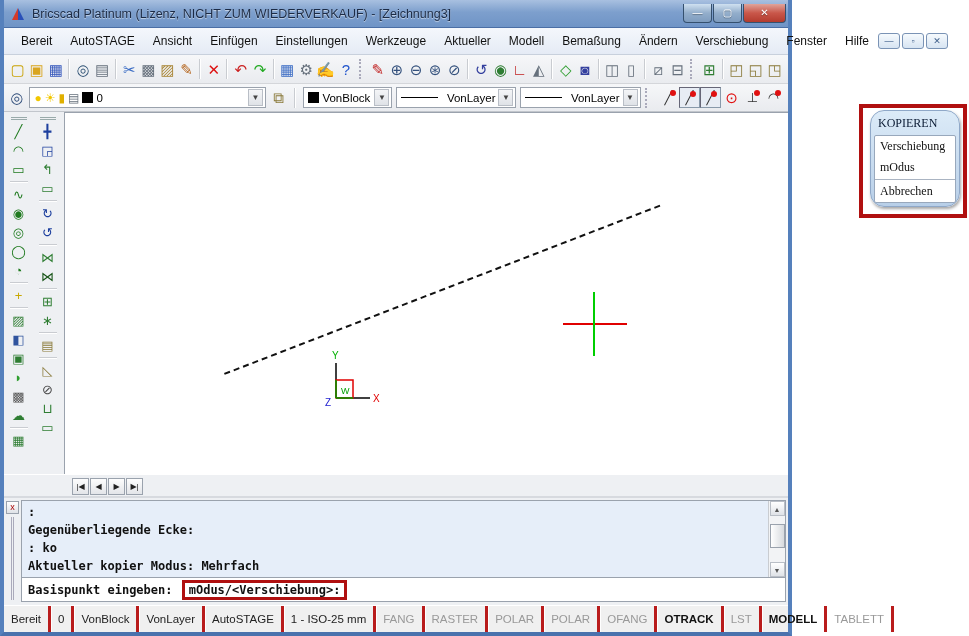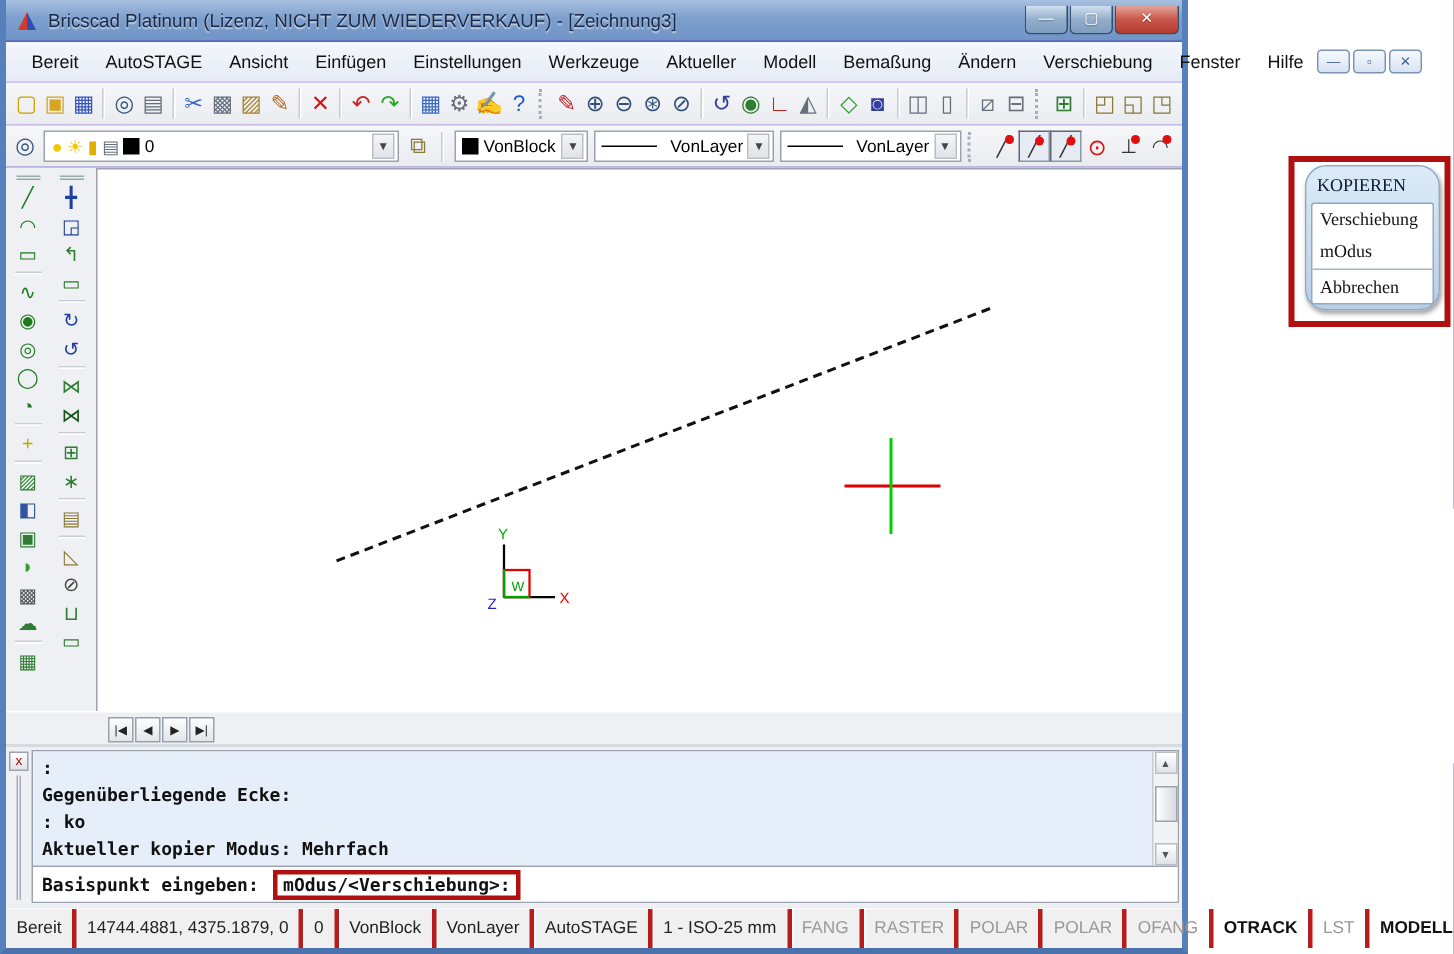--- a/index.html
+++ b/index.html
@@ -357,21 +357,20 @@
       </div>
       <div class="cmdinput">
         <span>Basispunkt eingeben: </span>
         <span class="anno2">mOdus/&lt;Verschiebung&gt;:</span>
       </div>
     </div>
   </div>
 
   <div class="statusbar" id="status-bar">
       <div class="scell first">Bereit</div>
-      <div class="scell">14744.4881, 4375.1879, 0</div>
       <div class="scell">0</div>
       <div class="scell">VonBlock</div>
       <div class="scell">VonLayer</div>
       <div class="scell">AutoSTAGE</div>
       <div class="scell">1 - ISO-25 mm</div>
       <div class="scell stoggle">FANG</div>
       <div class="scell stoggle">RASTER</div>
       <div class="scell stoggle">POLAR</div>
       <div class="scell stoggle">POLAR</div>
       <div class="scell stoggle">OFANG</div>

